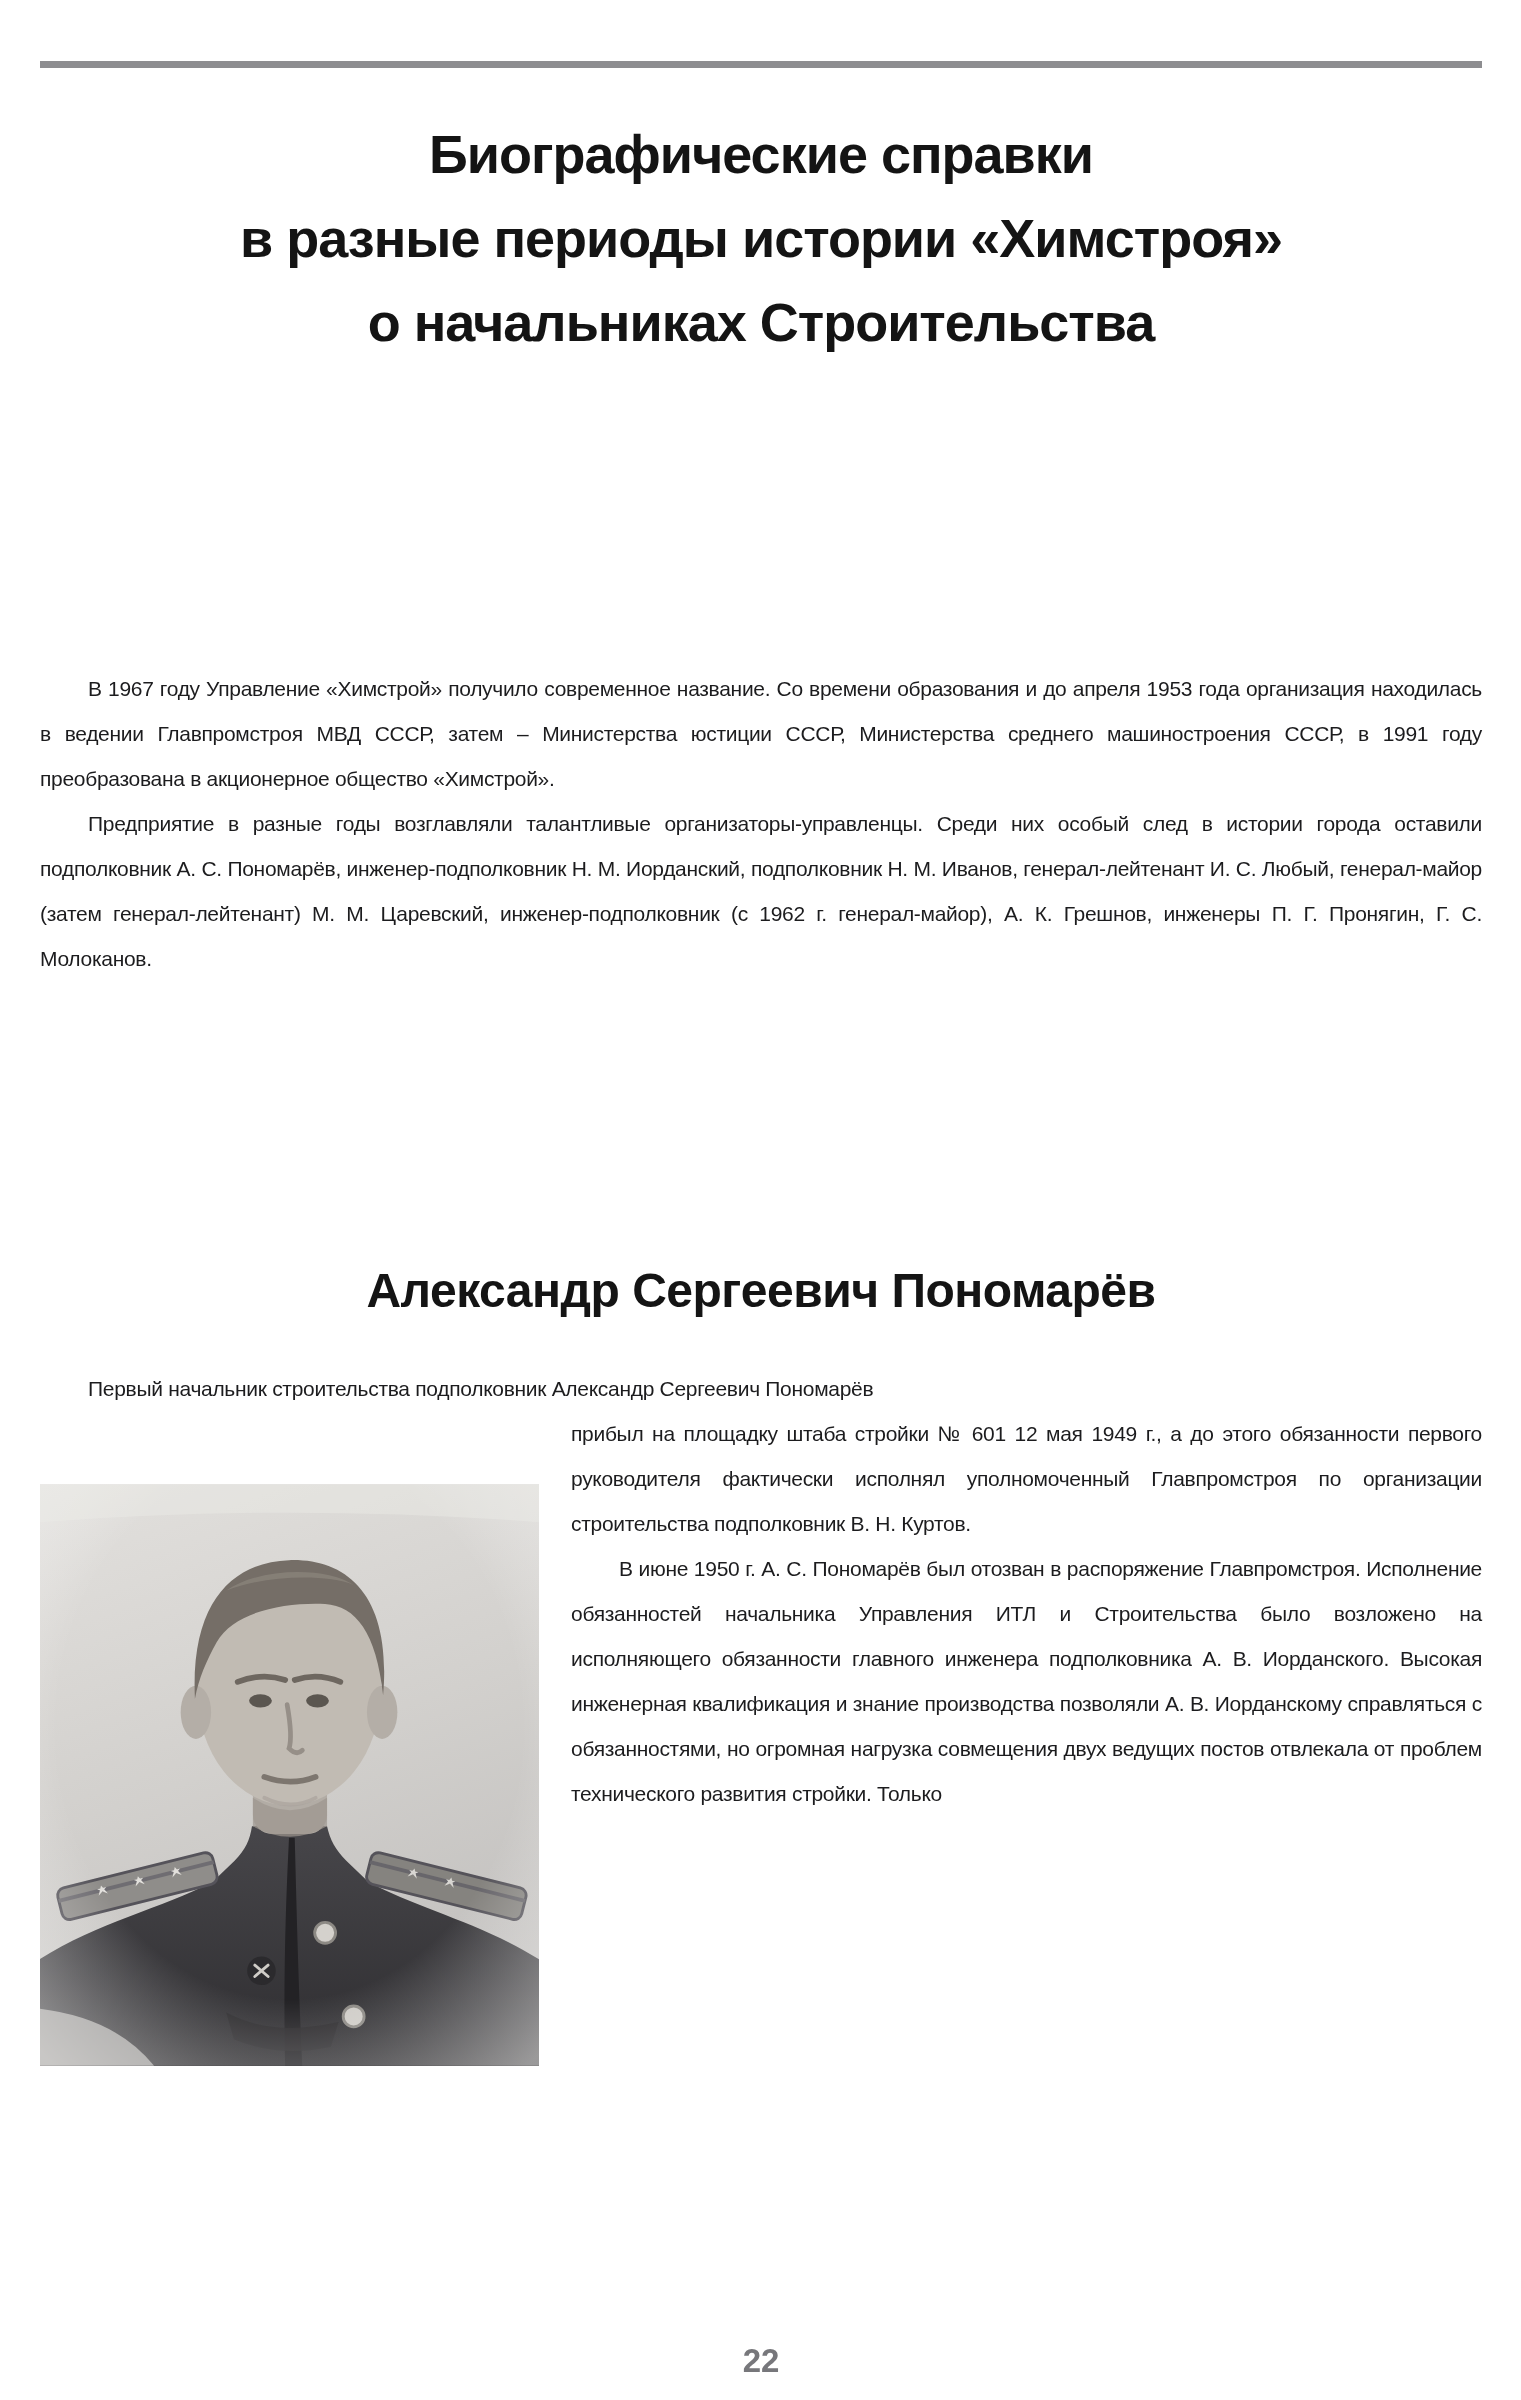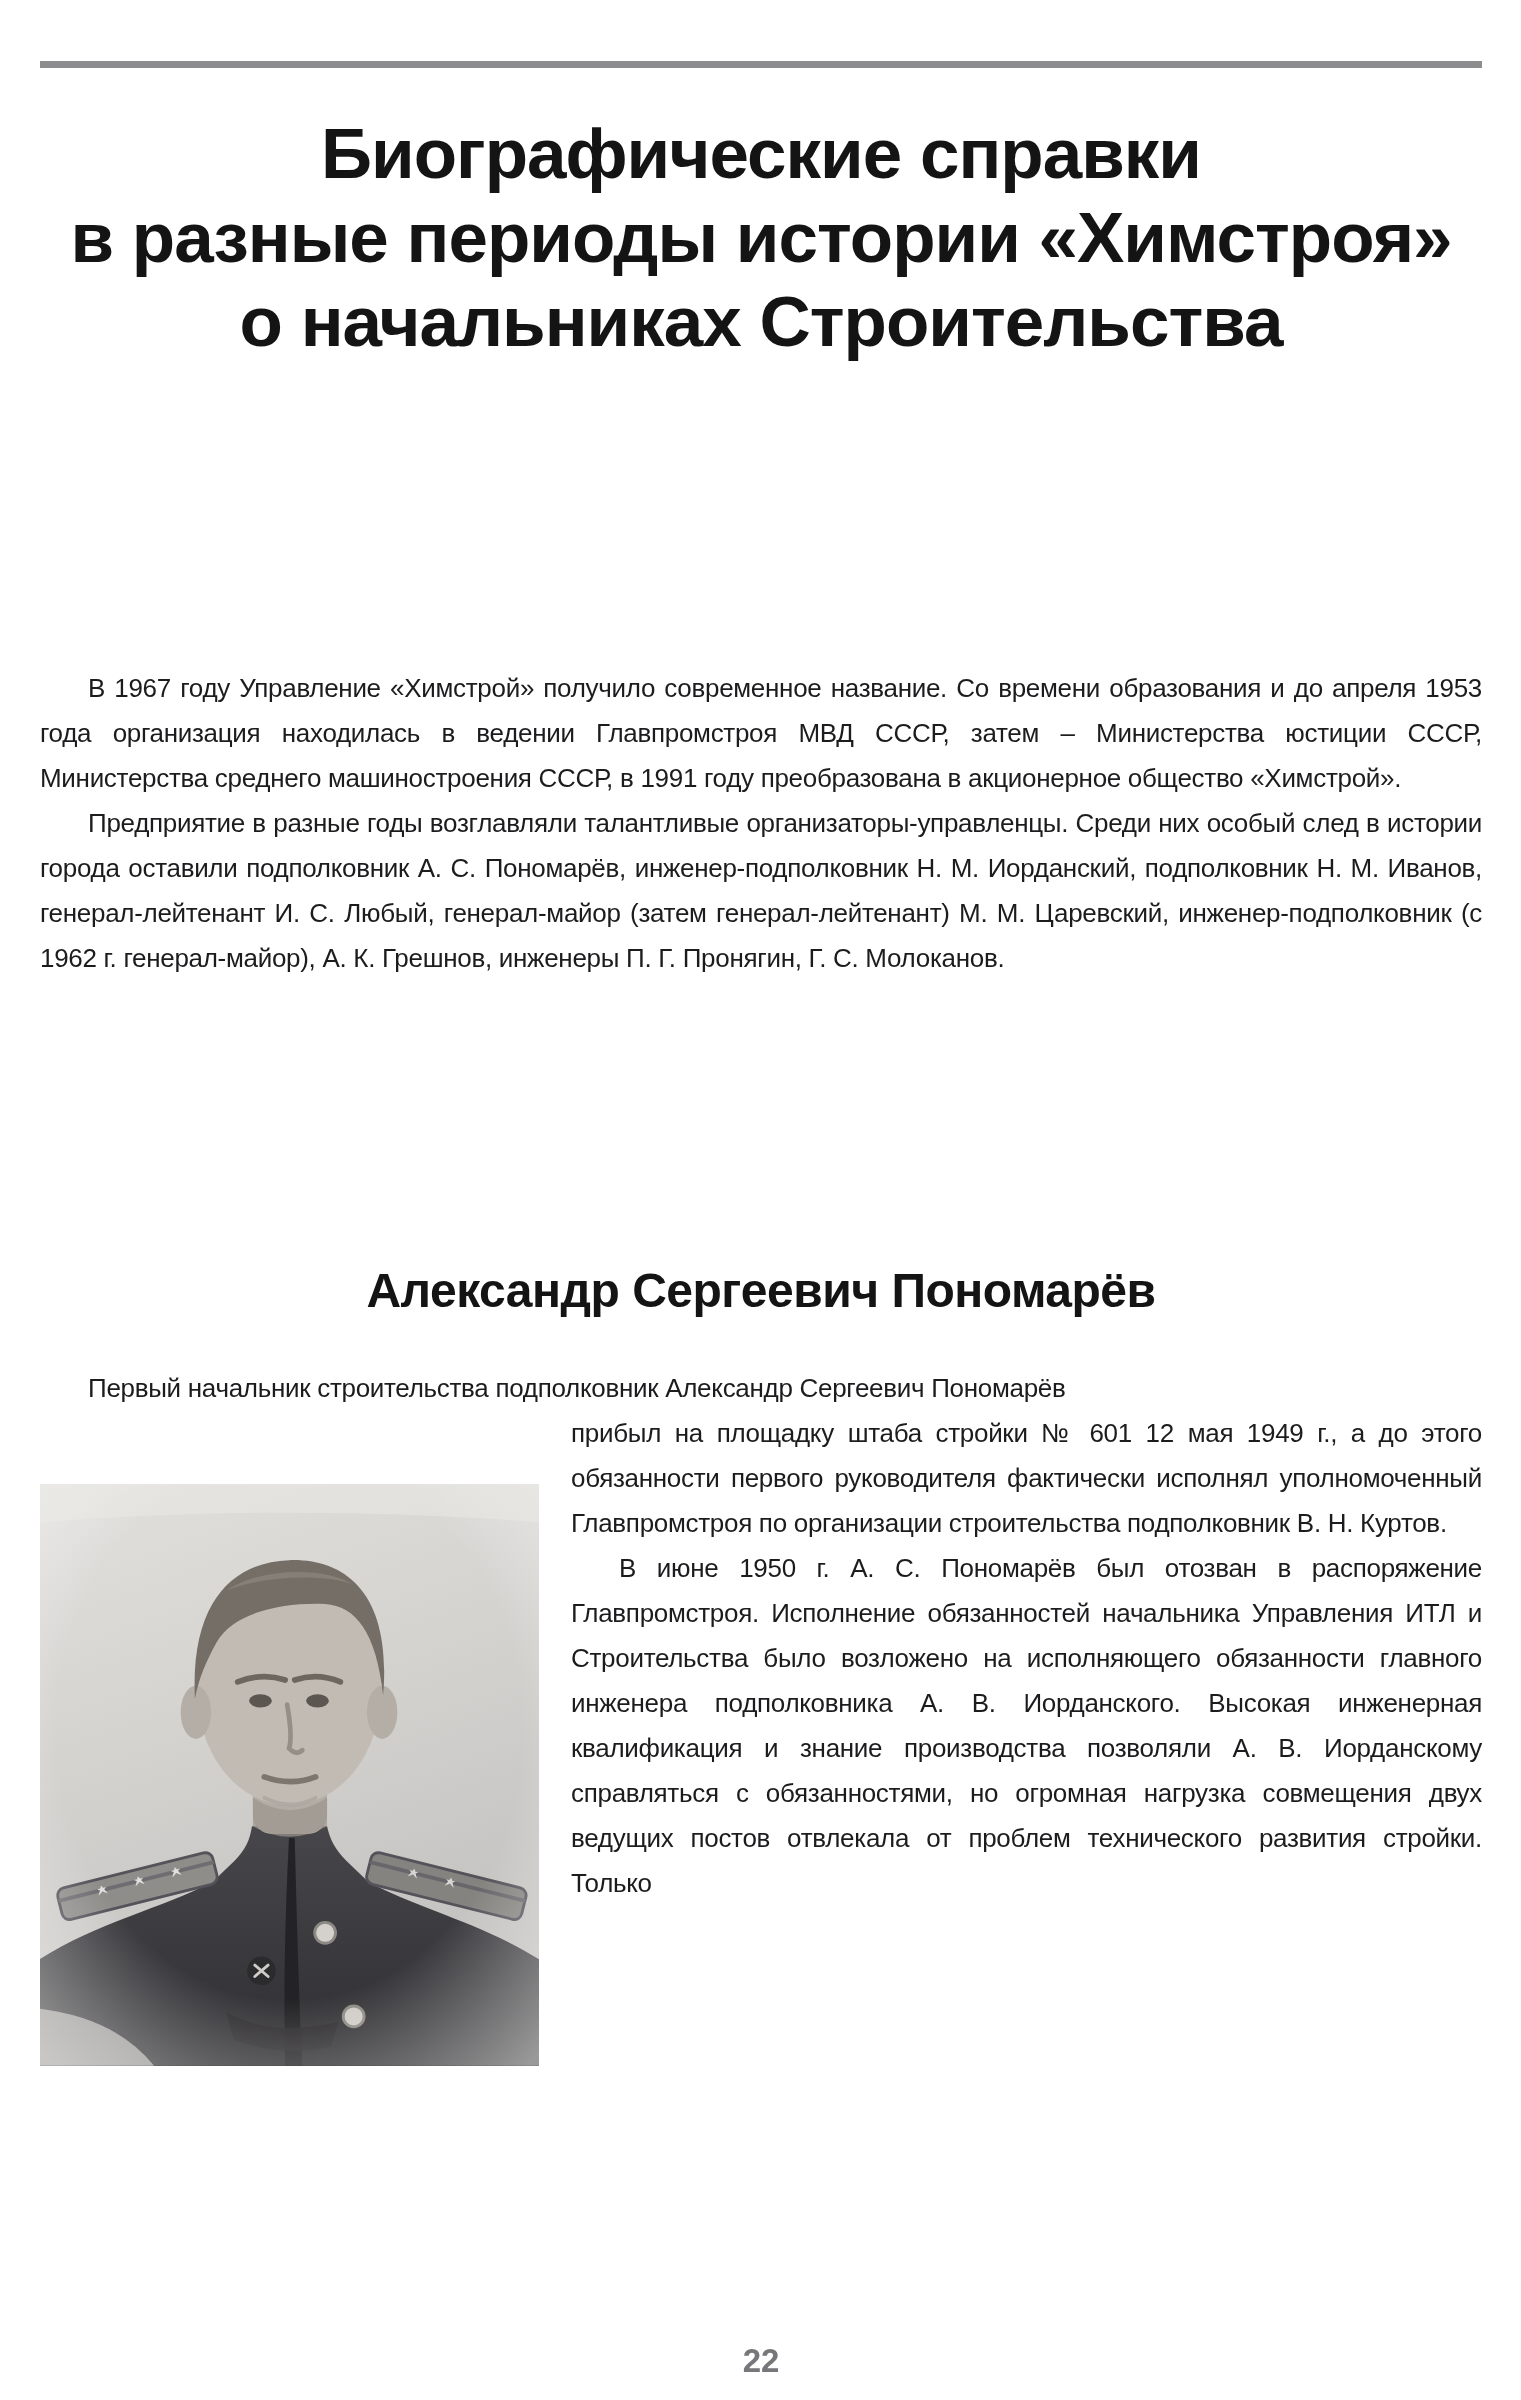--- a/index.html
+++ b/index.html
@@ -9,27 +9,27 @@
     color: #1b1b1d;
     -webkit-font-smoothing: antialiased;
   }
   .top-rule {
     position: absolute; left: 40px; top: 61px;
     width: 1442px; height: 6.7px; background: #8d8d90;
   }
   .title-block {
     position: absolute; left: 40px; top: 112px; width: 1442px;
     text-align: center; font-weight: bold; color: #141414;
-    font-size: 71px; line-height: 84px; letter-spacing: -1px;
+    font-size: 54px; line-height: 84px; letter-spacing: -1px;
   }
   .intro-block {
     position: absolute; left: 40px; top: 666px; width: 1442px;
   }
   .body-par {
-    margin: 0; font-size: 26px; line-height: 45px;
+    margin: 0; font-size: 21px; line-height: 45px;
     text-align: justify; letter-spacing: -0.3px;
     text-indent: 48px; color: #1c1c1e;
   }
   .section-heading {
     position: absolute; left: 40px; top: 1267px; width: 1442px;
     text-align: center; font-weight: bold; color: #141414;
     font-size: 48px; line-height: 48px; letter-spacing: -0.5px;
   }
   .bio-block {
     position: absolute; left: 40px; top: 1366px; width: 1442px;

